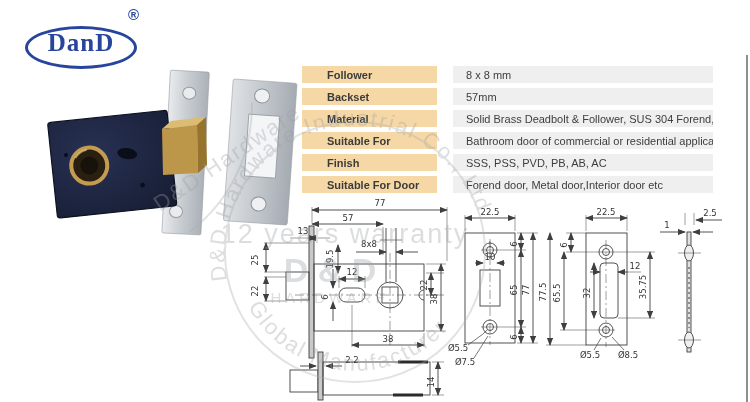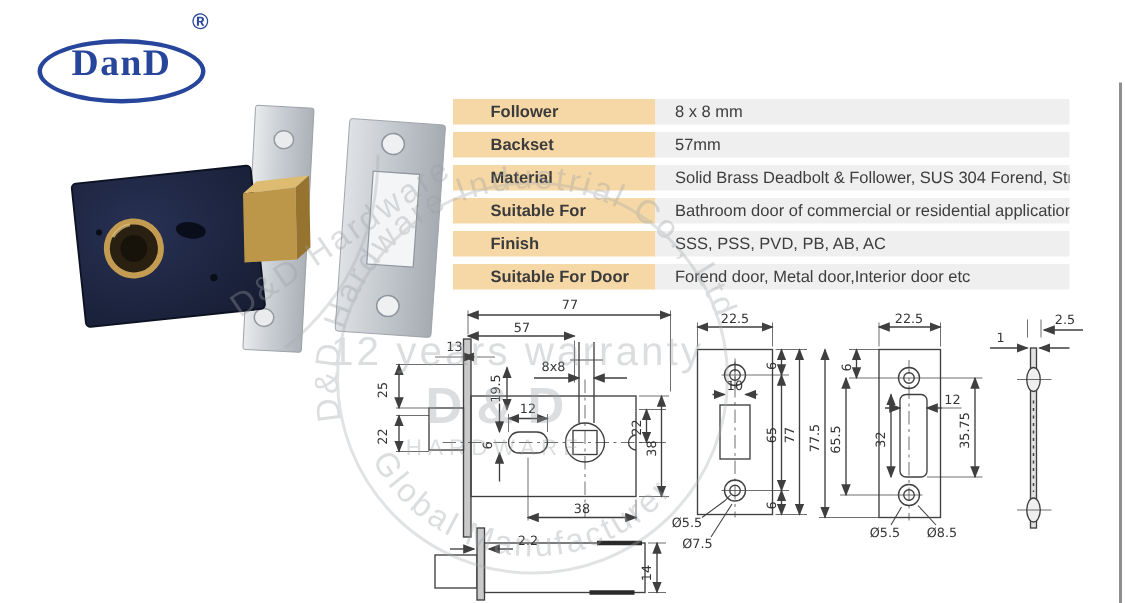--- a/index.html
+++ b/index.html
@@ -8,21 +8,21 @@
   
   .logo{position:absolute;left:25px;top:26px;width:106px;height:37px;
         border:3px solid #27459B;border-radius:50%;display:flex;align-items:flex-start;justify-content:center;}
   .logo-text{font-family:"Liberation Serif",serif;font-weight:bold;font-size:25px;color:#27459B;letter-spacing:1px;}
   .logo-r{position:absolute;left:128px;top:6px;font-size:15px;font-weight:bold;color:#27459B;}
   
   .spec{position:absolute;left:302px;top:66px;width:411px;}
   .spec-row{display:flex;margin-bottom:5px;height:17px;}
   .spec-label{width:110px;background:#F6D8A6;display:flex;align-items:center;
               padding-left:25px;font-size:11px;font-weight:bold;color:#3b3b3b;}
-  .spec-value{flex:1;background:#EFEFEF;margin-left:0;display:flex;align-items:center;
+  .spec-value{flex:1;background:#EFEFEF;margin-left:16px;display:flex;align-items:center;
               padding-left:13px;font-size:11px;color:#3d3d3d;white-space:nowrap;overflow:hidden;}
   
   .edge-line{position:absolute;left:746px;top:55px;width:2px;height:347px;background:#8f8f8f;}
   
   .photo-svg{position:absolute;left:25px;top:65px;}
   .draw-svg{position:absolute;left:0px;top:195px;}
   .wm-svg{position:absolute;left:0;top:0;pointer-events:none;}
   .dimtxt{font-family:"DejaVu Sans",sans-serif;font-size:8.5px;fill:#333;}
   .wm-arc{font-family:"Liberation Sans",sans-serif;font-size:22px;letter-spacing:2px;fill:#9aa0a4;}
   .wm-line{font-family:"Liberation Sans",sans-serif;fill:#9aa0a4;}

